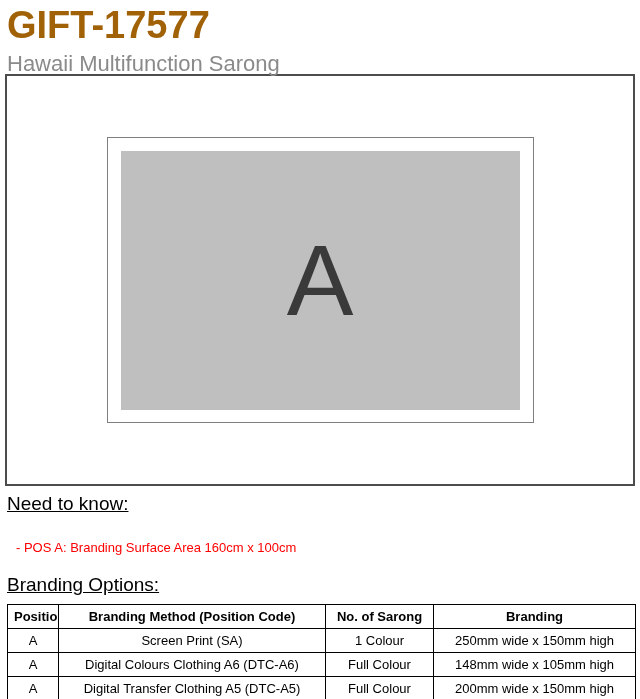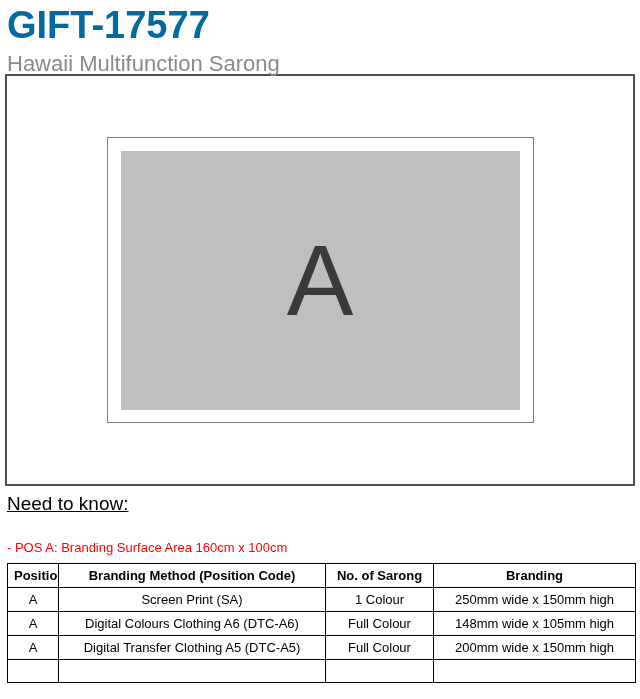--- a/index.html
+++ b/index.html
@@ -9,21 +9,21 @@
     overflow: hidden;
     font-family: "Liberation Sans", sans-serif;
   }
   .page { width: 640px; height: 699px; overflow: hidden; }
 
   .title {
     margin: 5px 0 9px 7px;
     font-size: 38px;
     font-weight: bold;
     line-height: 40px;
-    color: #0369a1;
+    color: #a16207;
     letter-spacing: 0px;
   }
   .subtitle {
     margin: 3px 0 0 7px;
     font-size: 22px;
     line-height: 20px;
     color: #8a8a8a;
   }
 
   .frame {
@@ -63,21 +63,21 @@
     margin: 7px 0 0 7px;
     font-size: 19px;
     line-height: 22px;
     font-weight: normal;
     color: #000000;
     text-decoration: underline;
   }
   .section-heading.second { margin-top: 19px; }
 
   .note {
-    margin: 25px 0 0 7px;
+    margin: 25px 0 0 16px;
     font-size: 13px;
     line-height: 15px;
     color: #ff0000;
   }
 
   table.branding {
     margin: 8px 5px 0 7px;
     border-collapse: collapse;
     width: 628px;
     table-layout: fixed;
@@ -118,20 +118,21 @@
       <div class="placeholder">
         <span class="pos-letter">A</span>
       </div>
     </div>
   </div>
 
   <div class="section-heading">Need to know:</div>
 
   <div class="note">- POS A: Branding Surface Area 160cm x 100cm</div>
 
+  <div class="section-heading second">Branding Options:</div>
 
   <table class="branding">
     <colgroup>
       <col style="width:51px">
       <col style="width:267px">
       <col style="width:108px">
       <col style="width:202px">
     </colgroup>
     <thead>
       <tr>

